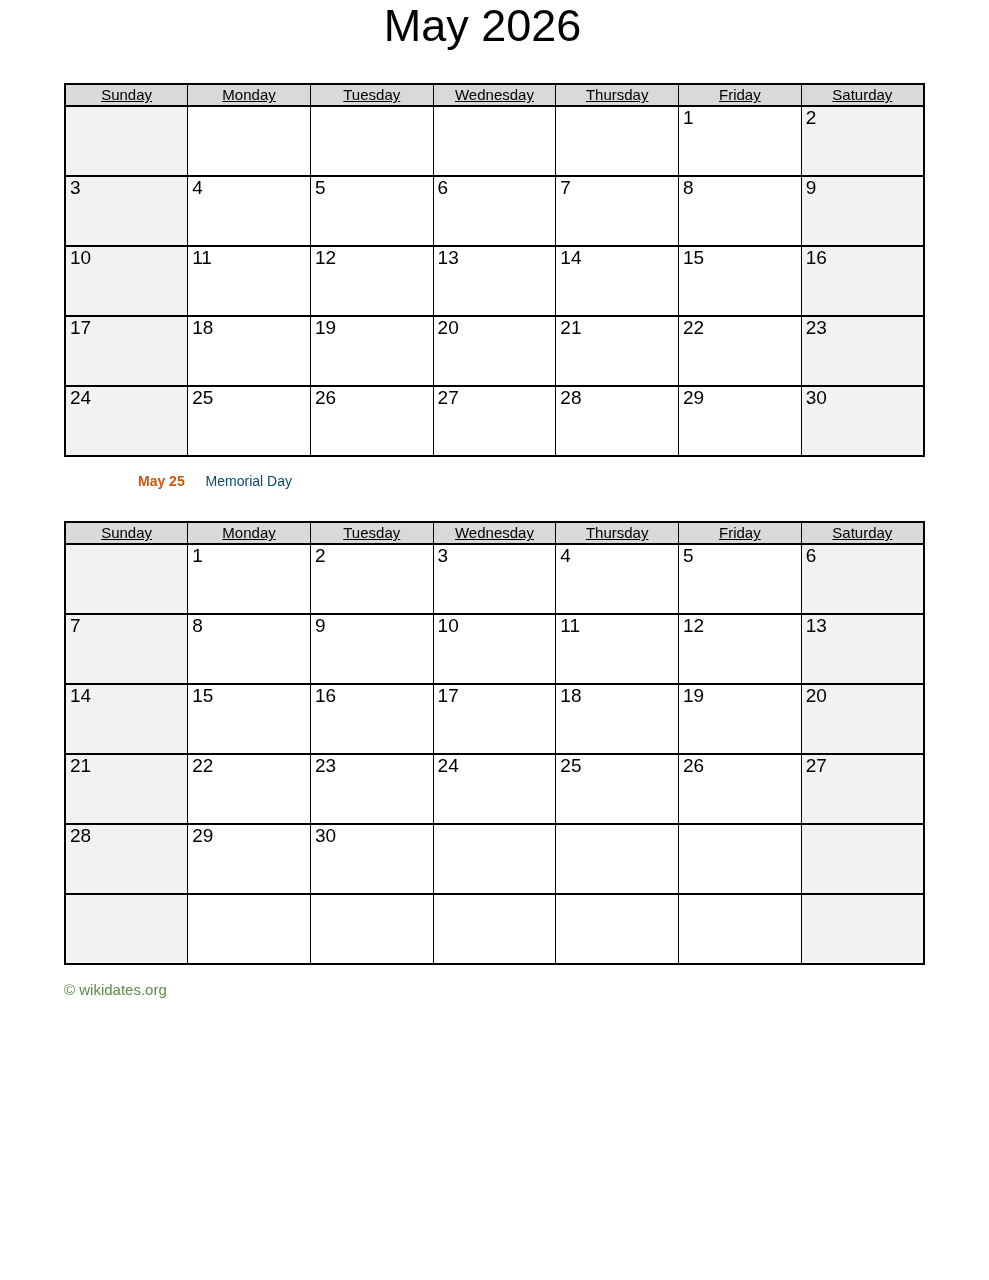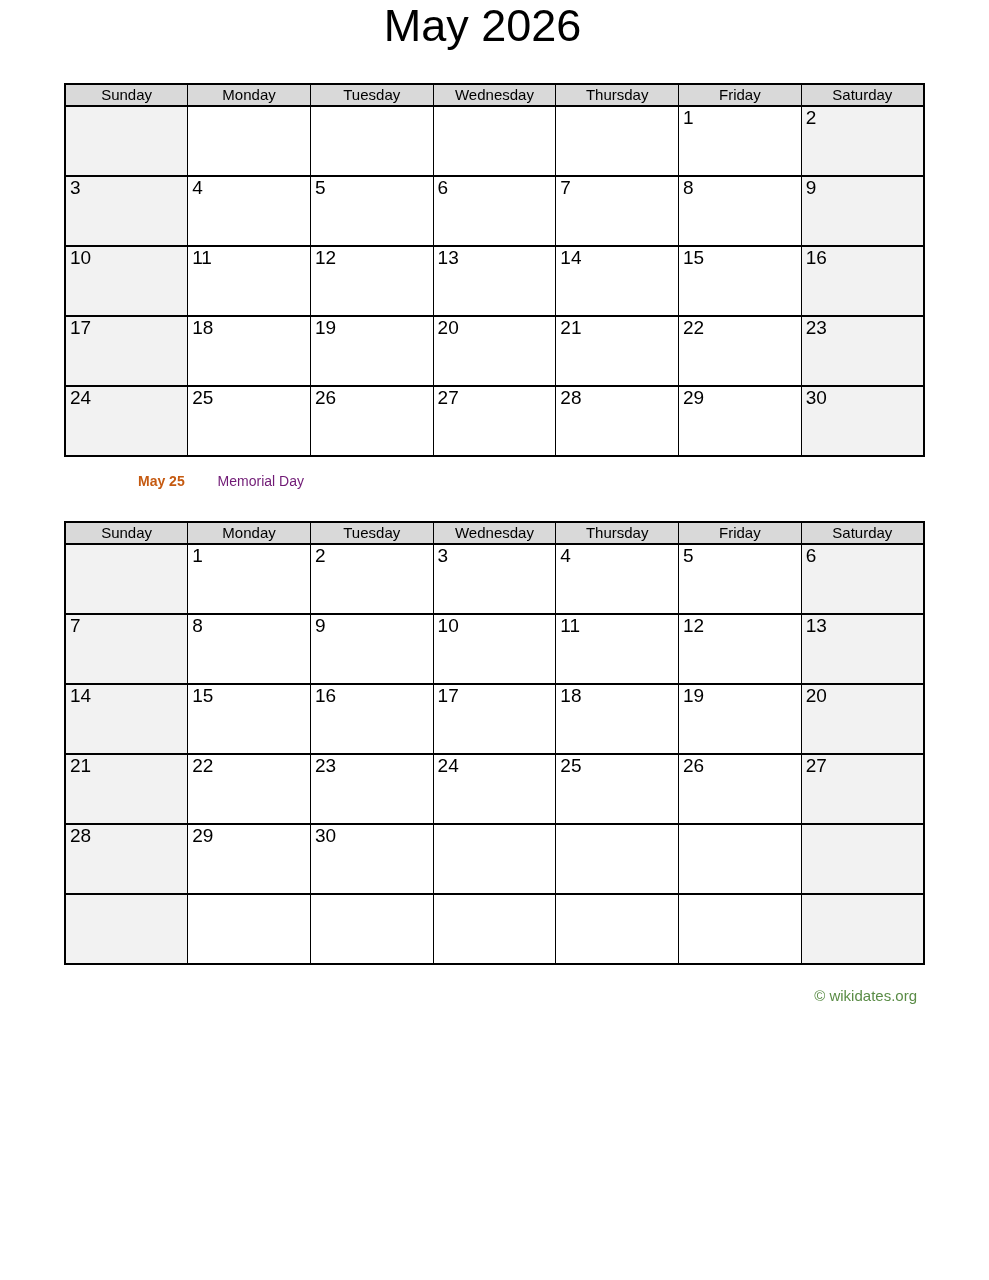--- a/index.html
+++ b/index.html
@@ -41,20 +41,21 @@
   table.calendar th {
     background: #d9d9d9;
     font-weight: 400;
     font-size: 15px;
     text-align: center;
     height: 18px;
     padding: 1px 0;
     border: 1px solid #000000;
     border-top-width: 2px;
     border-bottom-width: 2px;
+    text-decoration: underline;
   }
   table.calendar td {
     background: #ffffff;
     height: 67px;
     vertical-align: top;
     text-align: left;
     font-size: 19px;
     line-height: 1.1;
     padding: 1px 0 0 4px;
     border: 1px solid #000000;
@@ -66,32 +67,32 @@
   }
 
   .note {
     margin: 15px 0 0 74px;
     font-size: 14px;
     line-height: 1.3;
   }
   .note .note-date {
     color: #c55a11;
     font-weight: 700;
-    margin-right: 29px;
+    margin-right: 17px;
   }
   .note .note-event {
-    color: #701a75;
+    color: #0c4a6e;
     font-weight: 400;
   }
 
   .footer {
     box-sizing: border-box;
     width: 861px;
-    margin-top: 22px;
-    text-align: right;
+    margin-top: 16px;
+    text-align: left;
     padding-right: 8px;
   }
   .footer a {
     color: #5a8c46;
     font-size: 15px;
     text-decoration: none;
     cursor: pointer;
   }
 </style>
 </head>

